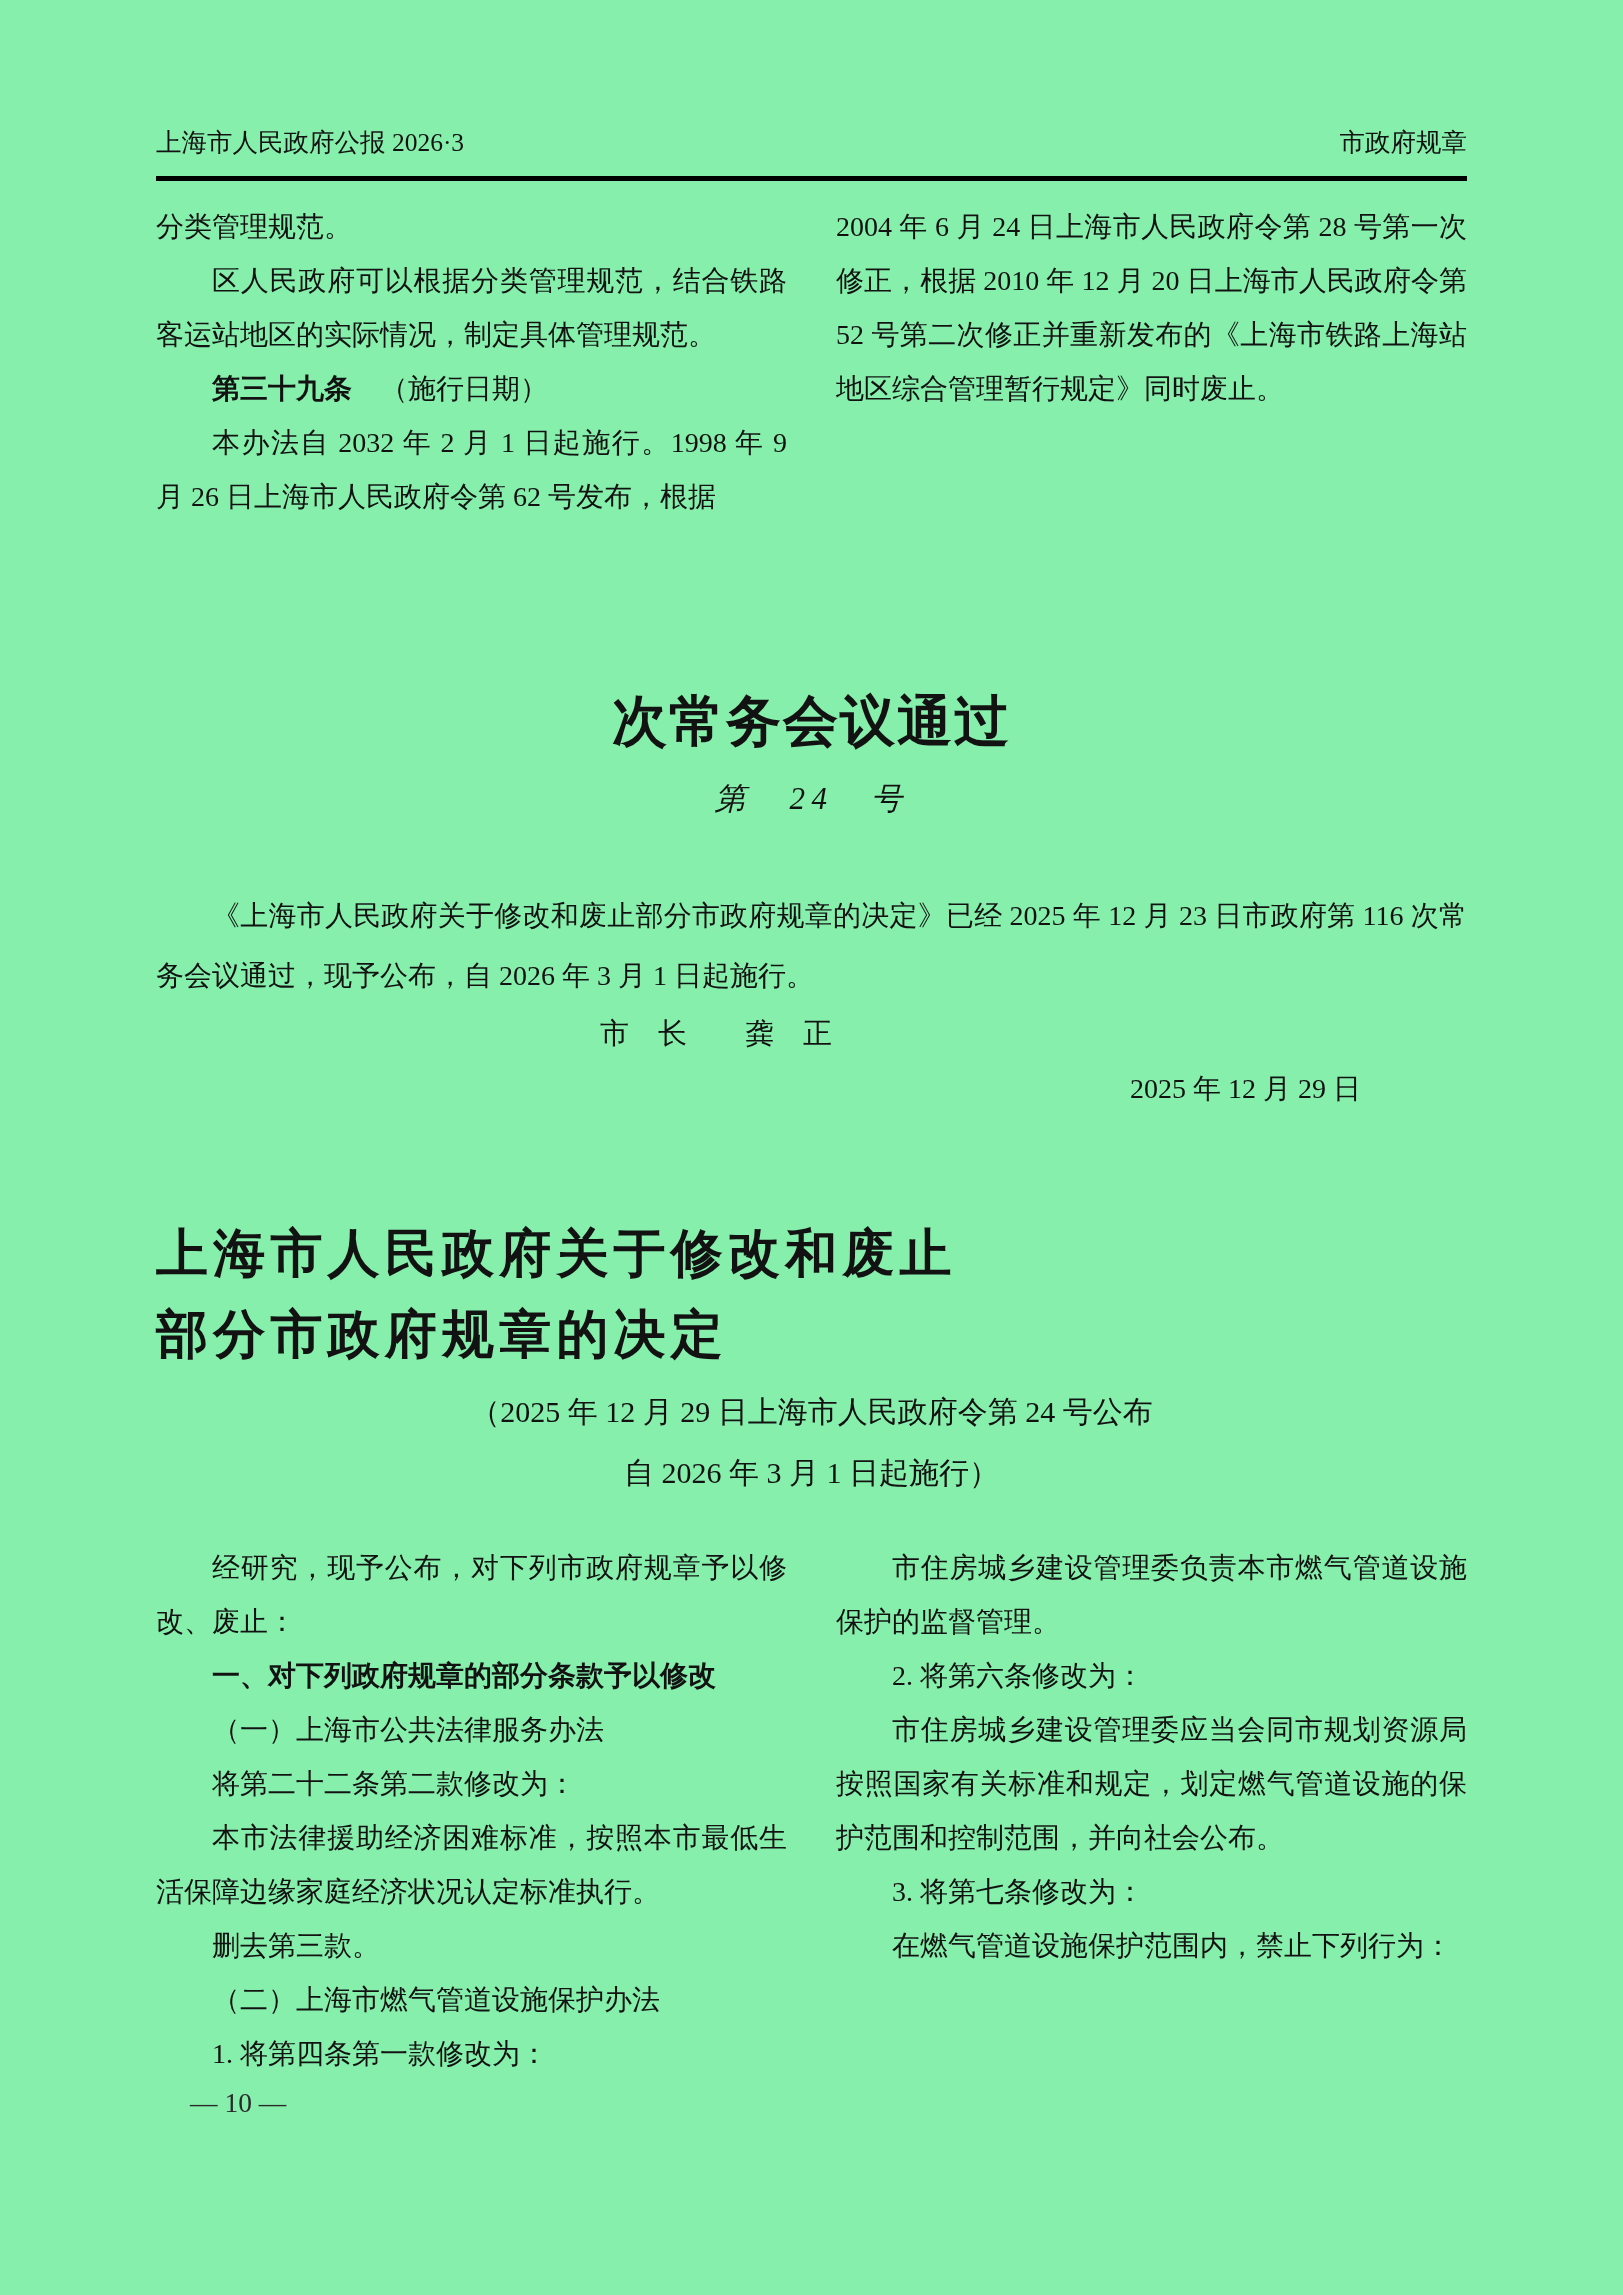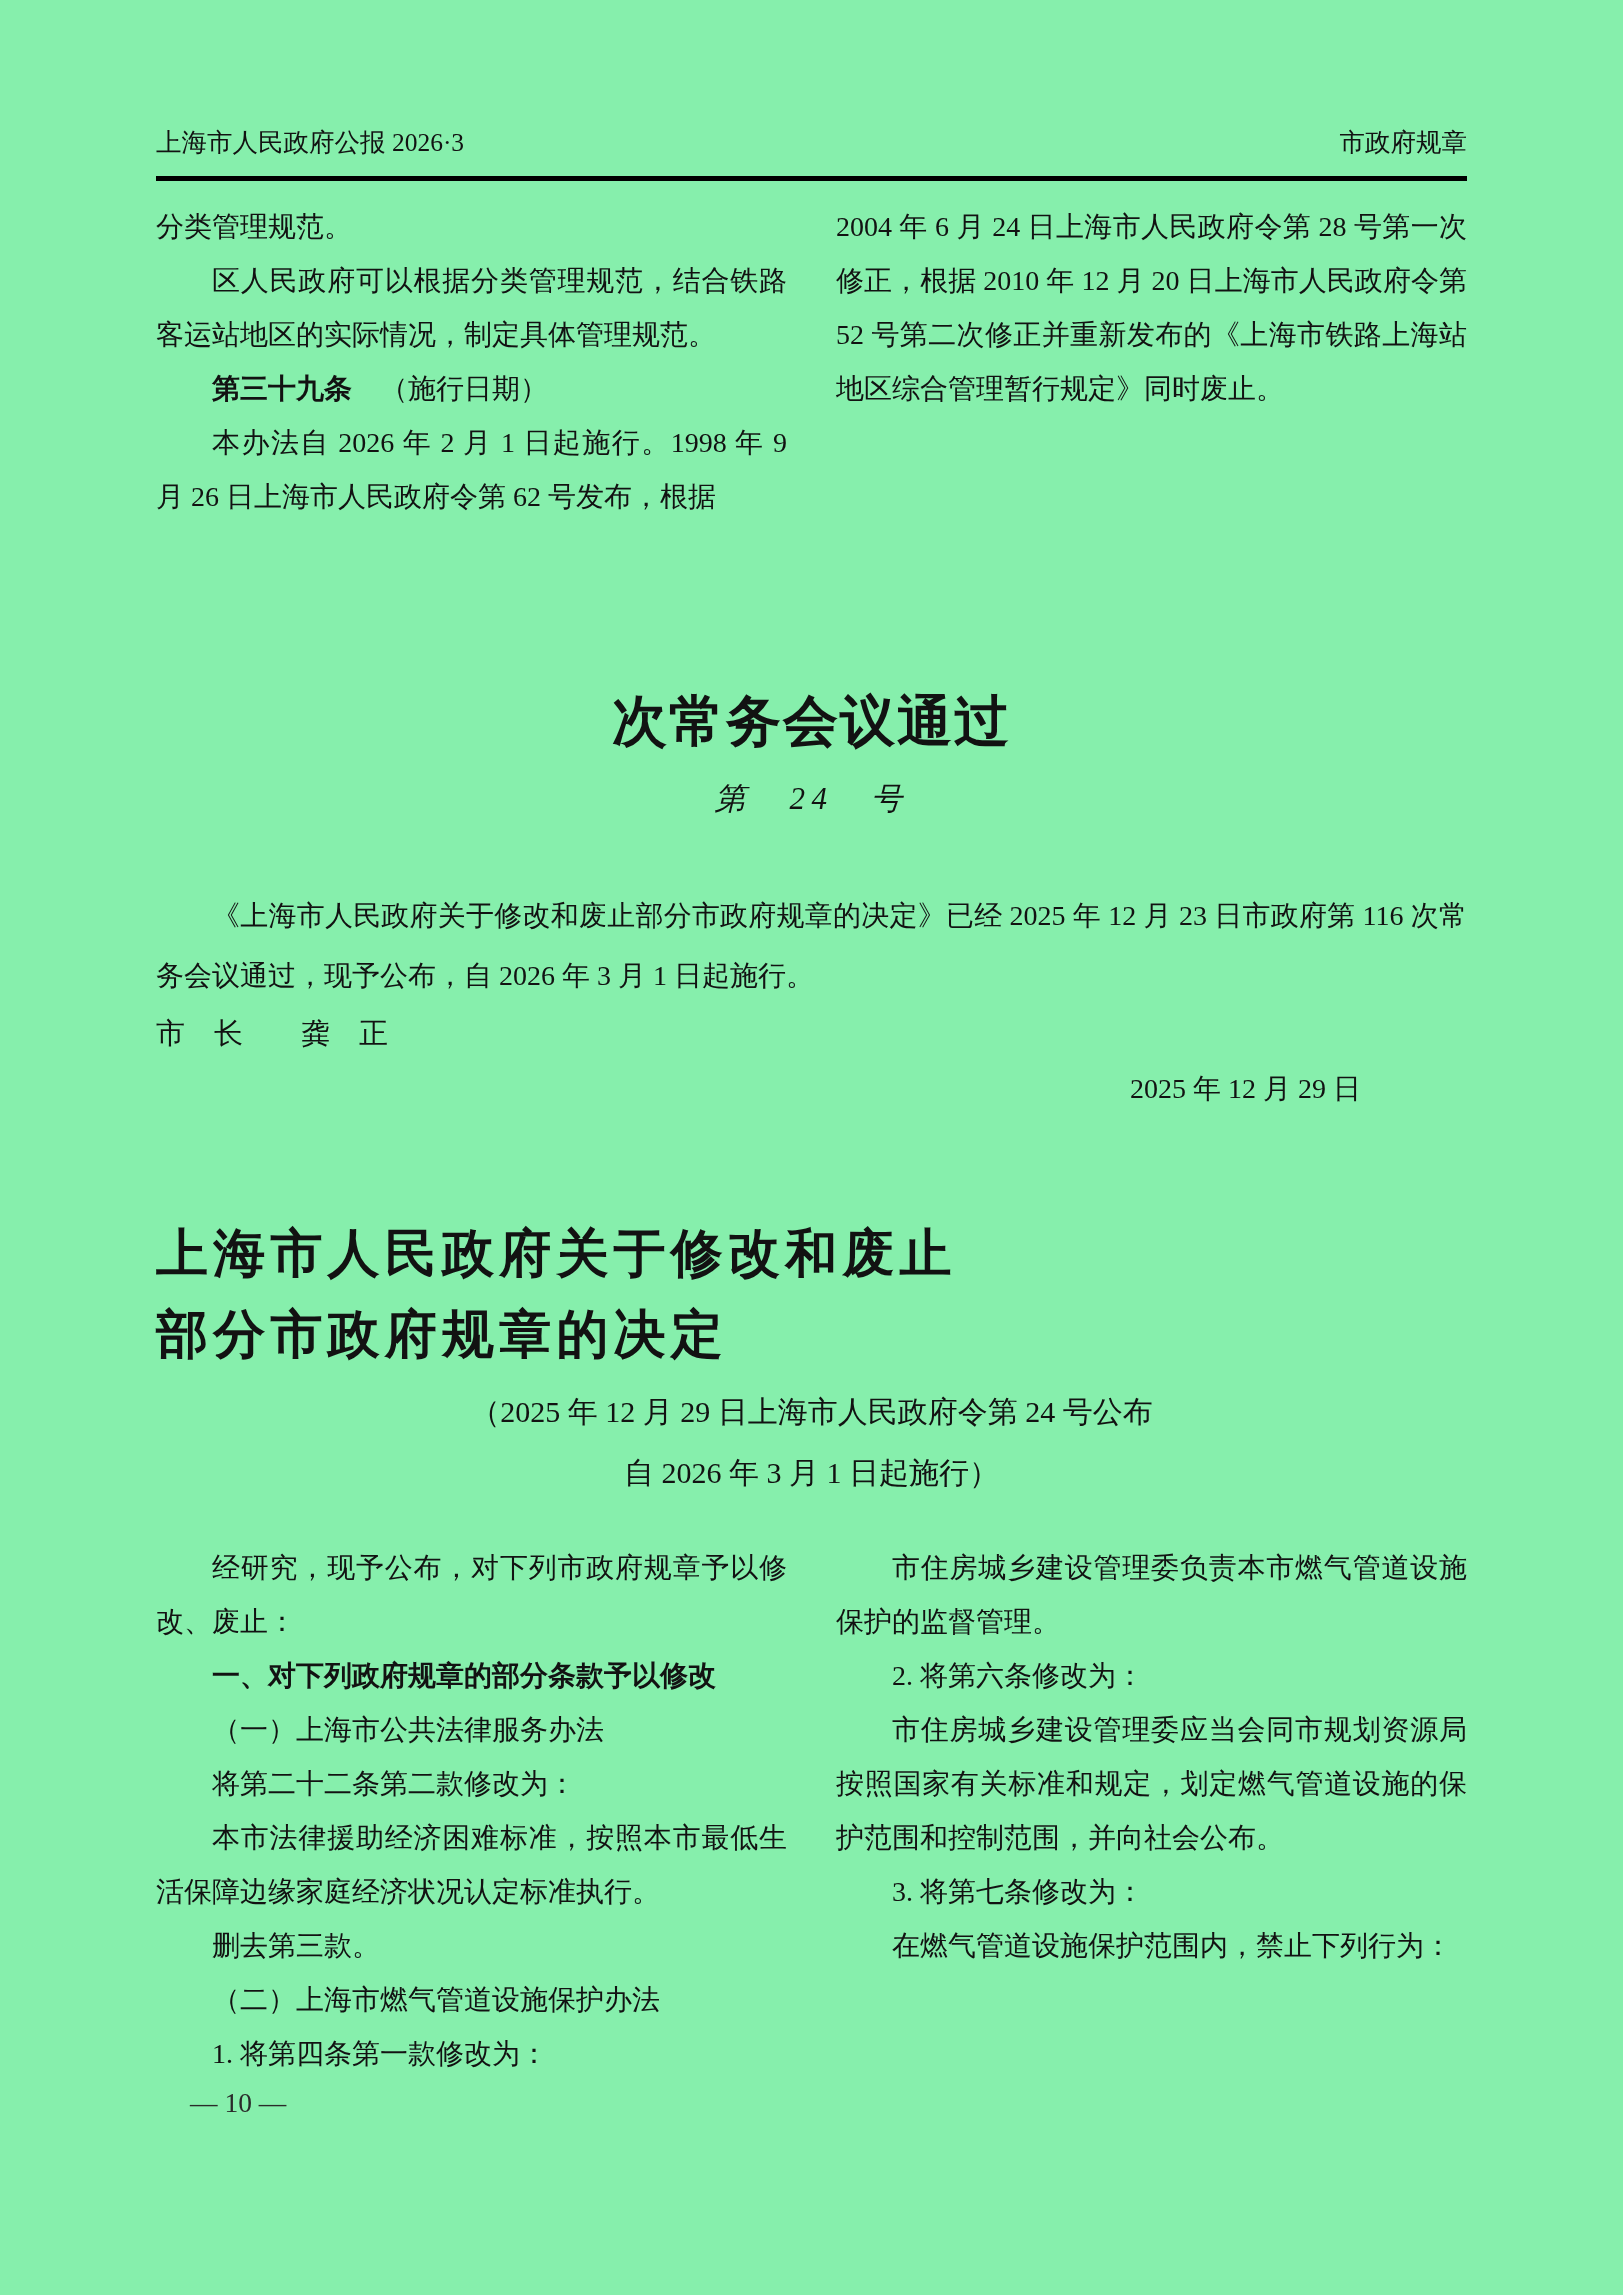--- a/index.html
+++ b/index.html
@@ -21,21 +21,21 @@
   .para.heading-bold{font-family:"Liberation Sans","DejaVu Sans",sans-serif;font-weight:700;}
   .para.kaiti{font-weight:400;}
   .art-no{font-family:"Liberation Sans","DejaVu Sans",sans-serif;font-weight:700;}
   .top{margin-top:19.6px;}
   
   .decree-title{margin:162px 0 0 0;text-align:center;font-weight:700;
     font-size:55px;line-height:72px;letter-spacing:2px;}
   .decree-no{margin-top:17px;text-align:center;font-size:31px;line-height:47px;letter-spacing:6.5px;font-style:italic;}
   .decree-body{margin:64px 0 0 0;font-size:28px;line-height:60px;
     text-align:justify;text-indent:2em;}
-  .sig{ text-align:left;padding-right:191px;font-size:29px;line-height:55px;}
+  .sig{ text-align:center;padding-right:191px;font-size:29px;line-height:55px;}
   .sig-date{text-align:right;padding-right:106px;font-size:28px;line-height:55px;}
   
   .decision-title{margin:97px 0 0 0;font-weight:700;
     font-size:52px;line-height:81px;letter-spacing:5.2px;}
   .decision-sub{margin-top:5.2px;text-align:center;font-size:30px;line-height:61px;}
   .bottom{margin-top:38px;}
   
   .pagefoot{margin-top:1.3px;padding-left:34px;font-size:27.5px;line-height:41px;color:#2a2a2a;}
 </style>
 </head>
@@ -47,21 +47,21 @@
     <span>上海市人民政府公报 2026·3</span>
     <span>市政府规章</span>
   </div>
   <div class="rule"></div>
 
   <div class="cols top">
     <div class="col" id="top-left">
         <p class="para">分类管理规范。</p>
         <p class="para ind">区人民政府可以根据分类管理规范，结合铁路客运站地区的实际情况，制定具体管理规范。</p>
         <p class="para ind kaiti"><span class="art-no">第三十九条</span>　（施行日期）</p>
-        <p class="para ind">本办法自 2026 年 2 月 1 日起施行。1998 年 9 月 26 日上海市人民政府令第 62 号发布，根据</p>
+        <p class="para ind">本办法自 2032 年 2 月 1 日起施行。1998 年 9 月 26 日上海市人民政府令第 62 号发布，根据</p>
       </div>
     <div class="col" id="top-right">
         <p class="para">2004 年 6 月 24 日上海市人民政府令第 28 号第一次修正，根据 2010 年 12 月 20 日上海市人民政府令第 52 号第二次修正并重新发布的《上海市铁路上海站地区综合管理暂行规定》同时废止。</p>
       </div>
   </div>
 
   <div>
     <div class="decree-title">次常务会议通过</div>
     <div class="decree-no">第　24　号</div>
     <p class="decree-body">《上海市人民政府关于修改和废止部分市政府规章的决定》已经 2025 年 12 月 23 日市政府第 116 次常务会议通过，现予公布，自 2026 年 3 月 1 日起施行。</p>

